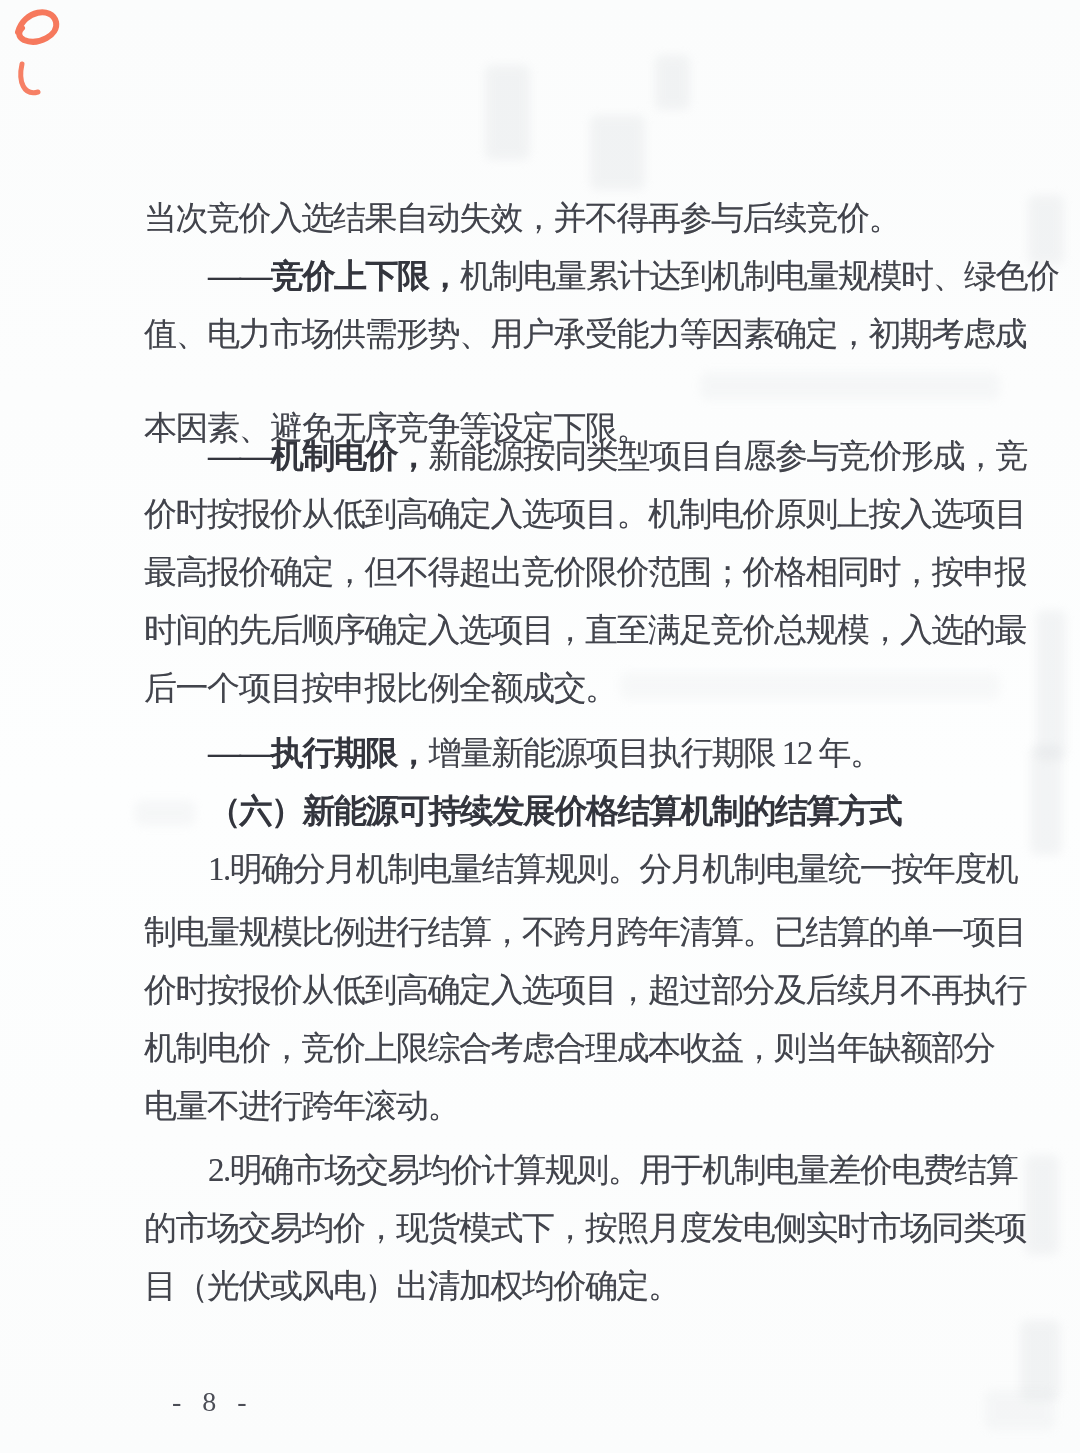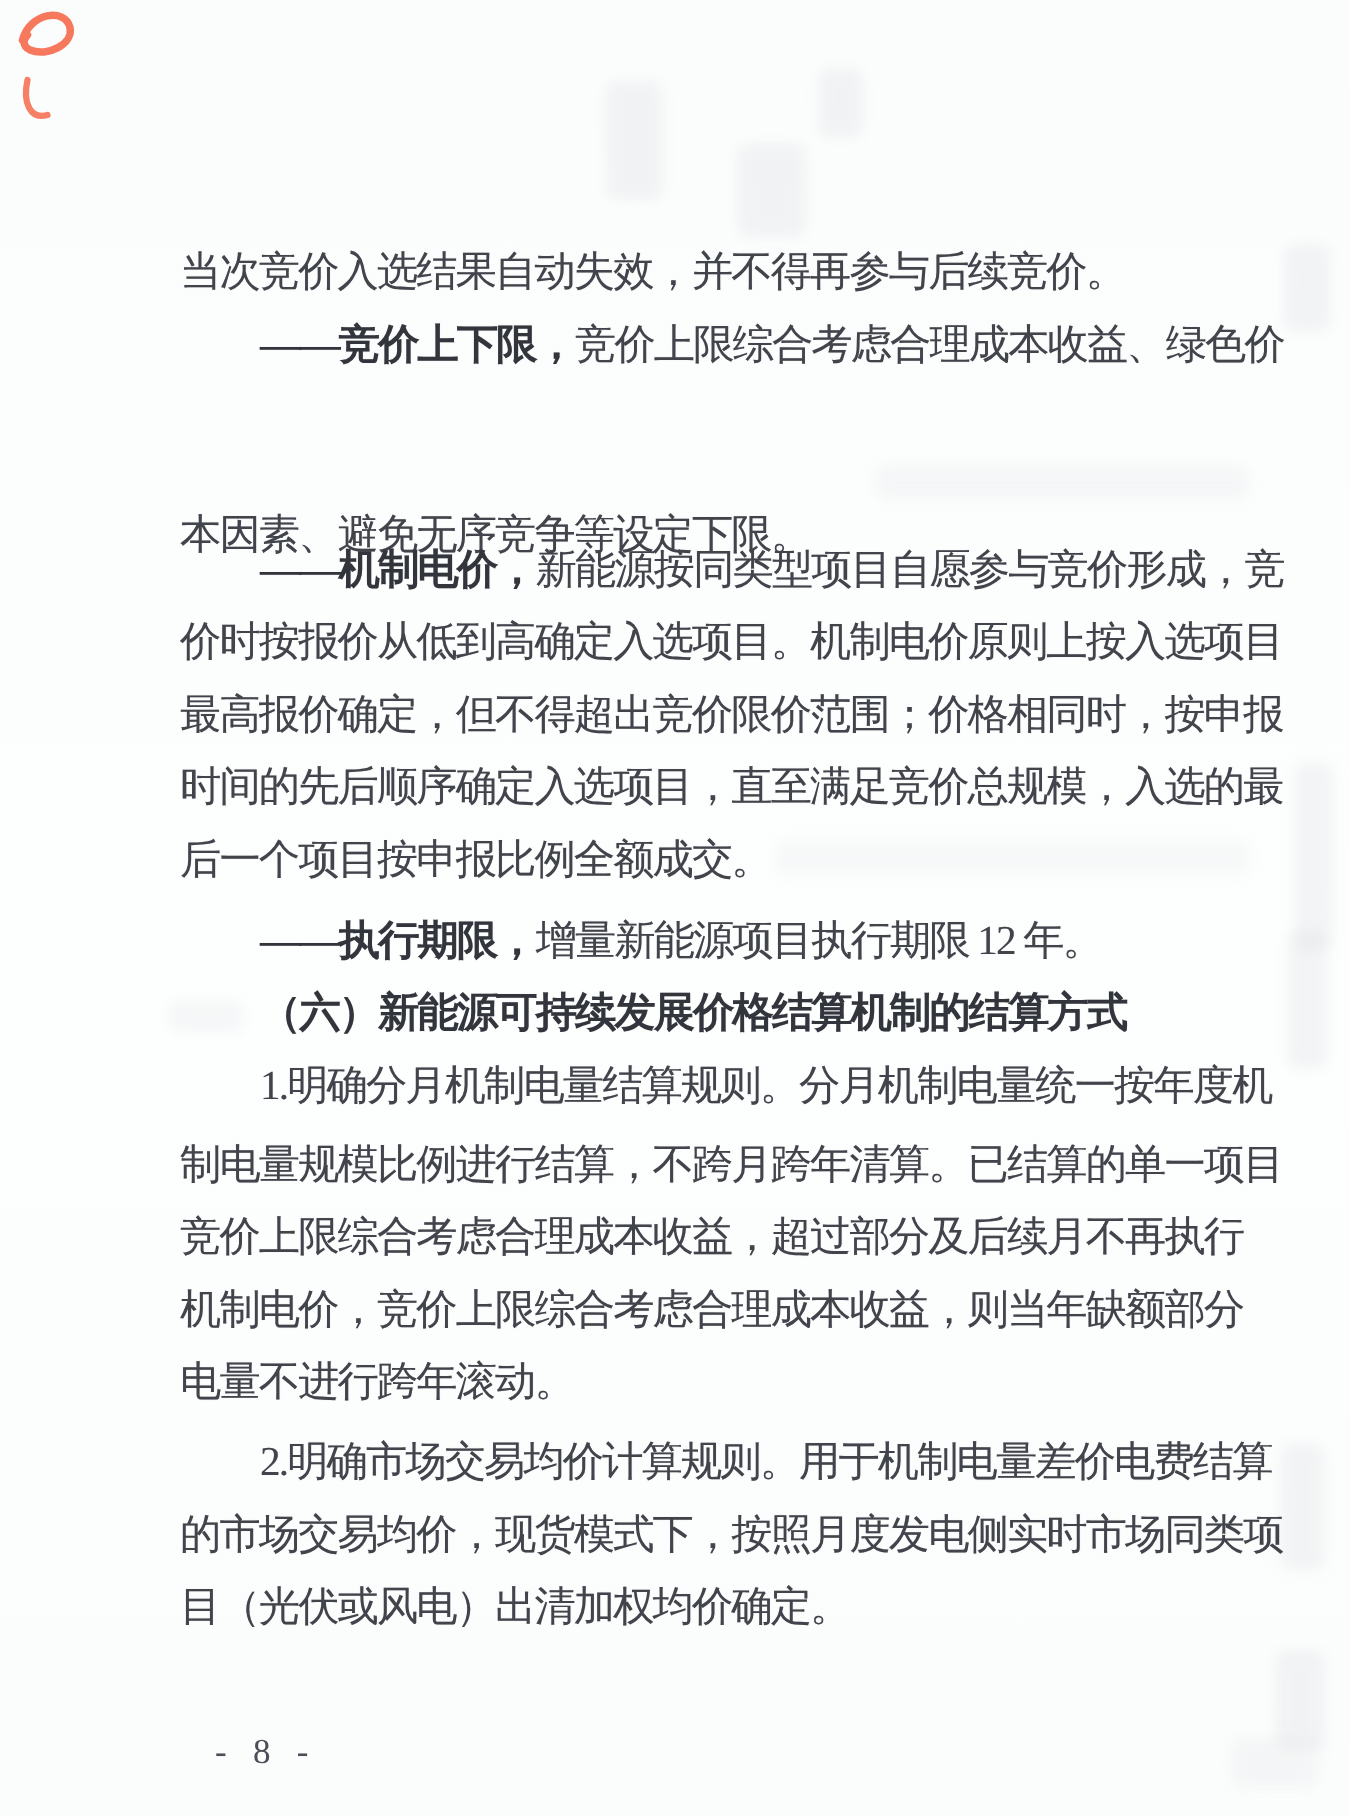--- a/index.html
+++ b/index.html
@@ -55,32 +55,33 @@
   <div class="ghost" style="left:135px;top:800px;width:60px;height:26px;opacity:.15;"></div>
   <div class="ghost" style="left:1028px;top:195px;width:36px;height:70px;"></div>
   <div class="ghost" style="left:1036px;top:610px;width:30px;height:150px;"></div>
   <div class="ghost" style="left:1030px;top:745px;width:32px;height:110px;"></div>
   <div class="ghost" style="left:1025px;top:1155px;width:34px;height:100px;"></div>
   <div class="ghost" style="left:1020px;top:1320px;width:40px;height:80px;"></div>
   <div class="ghost" style="left:985px;top:1390px;width:70px;height:40px;opacity:.14;"></div>
 
   <div class="textblock" id="textblock">
       <div class="line" style="top: 196px;"><span class="regular">当次竞价入选结果自动失效，并不得再参与后续竞价。</span></div>
-      <div class="line indent" style="top: 254px;"><span class="bold">——竞价上下限，</span><span class="regular">竞价上限综合考虑合理成本收益、绿色价</span></div>
+      <div class="line indent" style="top: 254px;"><span class="bold">——竞价上下限，</span><span class="regular">机制电量累计达到机制电量规模时、绿色价</span></div>
+      <div class="line" style="top: 312px;"><span class="regular">值、电力市场供需形势、用户承受能力等因素确定，初期考虑成</span></div>
       <div class="line" style="top: 370px; margin-top: 36px;"><span class="regular">本因素、避免无序竞争等设定下限。</span></div>
       <div class="line indent" style="top: 434px;"><span class="bold">——机制电价，</span><span class="regular">新能源按同类型项目自愿参与竞价形成，竞</span></div>
       <div class="line" style="top: 492px;"><span class="regular">价时按报价从低到高确定入选项目。机制电价原则上按入选项目</span></div>
       <div class="line" style="top: 550px;"><span class="regular">最高报价确定，但不得超出竞价限价范围；价格相同时，按申报</span></div>
       <div class="line" style="top: 608px;"><span class="regular">时间的先后顺序确定入选项目，直至满足竞价总规模，入选的最</span></div>
       <div class="line" style="top: 666px;"><span class="regular">后一个项目按申报比例全额成交。</span></div>
       <div class="line indent" style="top: 731px; text-align: center;"><span class="bold">——执行期限，</span><span class="regular">增量新能源项目执行期限 12 年。</span></div>
       <div class="line indent heading" style="top: 789px;"><span class="bold">（六）新能源可持续发展价格结算机制的结算方式</span></div>
       <div class="line indent" style="top: 847px;"><span class="regular">1.明确分月机制电量结算规则。分月机制电量统一按年度机</span></div>
       <div class="line" style="top: 910px;"><span class="regular">制电量规模比例进行结算，不跨月跨年清算。已结算的单一项目</span></div>
-      <div class="line" style="top: 968px;"><span class="regular">竞价上限综合考虑合理成本收益，超过部分及后续月不再执行</span></div>
+      <div class="line" style="top: 968px;"><span class="regular">价时按报价从低到高确定入选项目，超过部分及后续月不再执行</span></div>
       <div class="line" style="top: 1026px;"><span class="regular">机制电价，竞价上限综合考虑合理成本收益，则当年缺额部分</span></div>
       <div class="line" style="top: 1084px;"><span class="regular">电量不进行跨年滚动。</span></div>
       <div class="line indent" style="top: 1148px; text-align: center;"><span class="regular">2.明确市场交易均价计算规则。用于机制电量差价电费结算</span></div>
       <div class="line" style="top: 1206px;"><span class="regular">的市场交易均价，现货模式下，按照月度发电侧实时市场同类项</span></div>
       <div class="line" style="top: 1264px;"><span class="regular">目（光伏或风电）出清加权均价确定。</span></div>
     </div>
 
   <div class="footer">- 8 -</div>
 
 </div>

